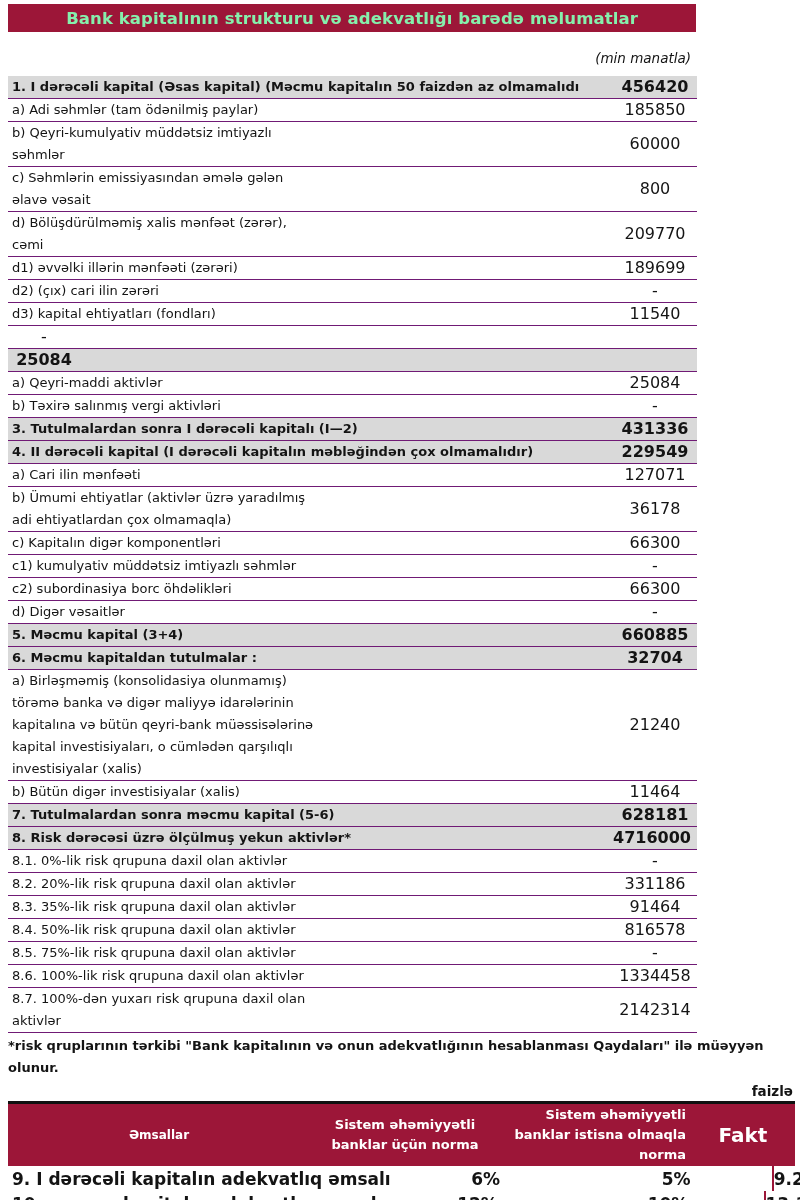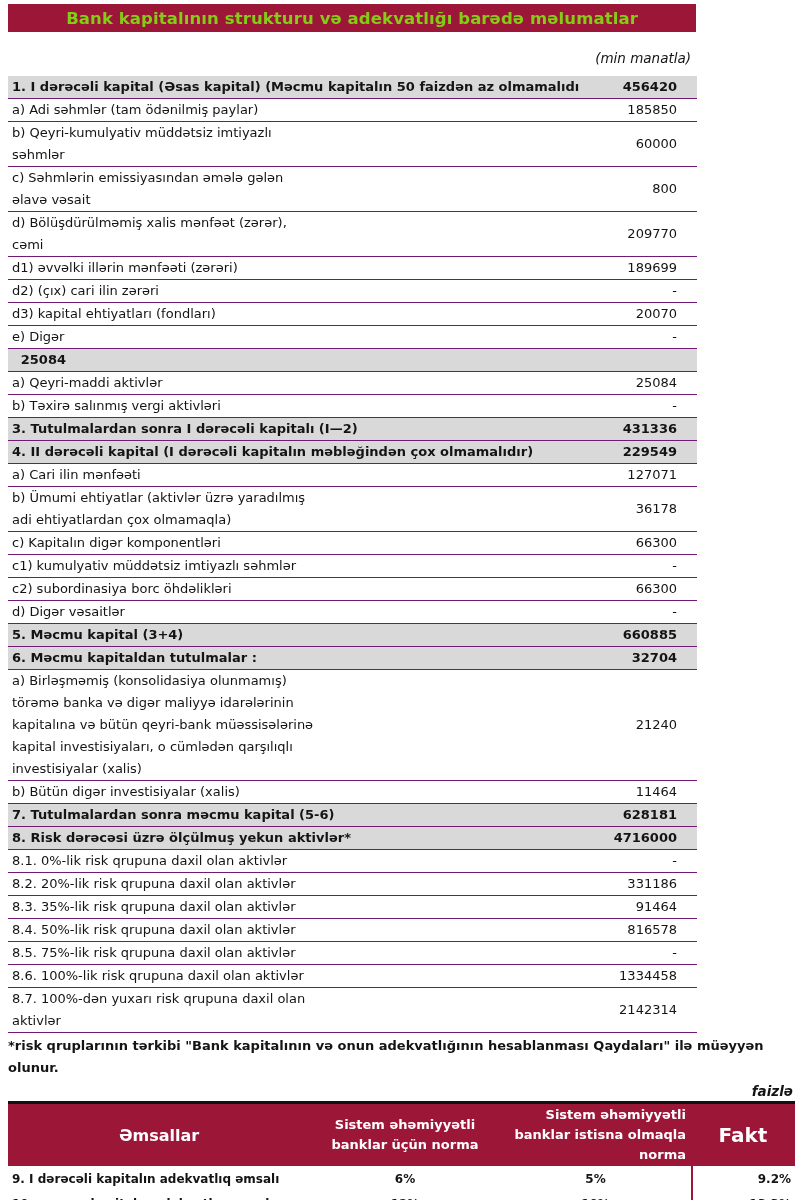--- a/index.html
+++ b/index.html
@@ -12,21 +12,21 @@
   body{
     width:800px;height:1200px;overflow:hidden;
     font-family:"DejaVu Sans","Liberation Sans",sans-serif;
     color:var(--ink);
   }
   .page{position:relative;width:800px;height:1200px;}
 
   
   .title-bar{
     margin:4px 0 0 8px;width:688px;height:28px;
-    background:var(--red);color:#84cc16;
+    background:var(--red);color:#86efac;
     display:flex;align-items:center;justify-content:center;
     font-weight:bold;font-size:16.5px;letter-spacing:.1px;
   }
 
   
   .unit-note{
     margin:18px 0 10px 8px;width:689px;
     text-align:right;padding-right:6px;
     font-style:italic;font-size:13.5px;
   }
@@ -36,49 +36,49 @@
   .crow{
     display:flex;align-items:center;
     min-height:22px;border-bottom:1px solid #701a75;
   }
   .crow.section{background:var(--gray);font-weight:bold;}
   .clbl{
     flex:1 1 auto;padding-left:4px;
     font-size:13px;line-height:22px;white-space:pre-line;
   }
   .cval{
-    flex:0 0 auto;min-width:78px;text-align:right;padding-right:20px;
-    font-size:13px;line-height:22px;
+    flex:0 0 auto;min-width:78px;text-align:center;padding-right:6px;
+    font-size:16px;line-height:22px;
   }
 
   
   .footnote{
     margin:2px 0 0 8px;width:782px;
     font-weight:bold;font-size:13px;line-height:22px;white-space:pre-line;
   }
 
   
   .percent-note{
     margin:4px 0 2px 8px;width:787px;
     text-align:right;padding-right:2px;
-    font-style:italic;font-weight:600;font-size:13.5px;
+    font-weight:600;font-size:13.5px;
   }
 
   
   .ratios{margin-left:8px;width:787px;border-top:3px solid #111;}
   .rhead{
     display:flex;align-items:center;
     background:var(--red);color:#fff;
     min-height:62px;font-weight:bold;font-size:13px;
   }
-  .rh1{flex:0 0 302px;text-align:center;font-size:16px;}
+  .rh1{flex:0 0 302px;text-align:center;font-size:12px;}
   .rh2{flex:0 0 190px;text-align:center;white-space:pre-line;line-height:20px;}
   .rh3{flex:0 0 191px;text-align:right;white-space:pre-line;line-height:20px;padding-right:5px;}
   .rh4{flex:1 1 auto;text-align:center;font-size:20px;}
-  .rrow{display:flex;align-items:stretch;min-height:25px;font-weight:bold;font-size:12px;}
+  .rrow{display:flex;align-items:stretch;min-height:25px;font-weight:bold;font-size:17px;}
   .rc{display:flex;align-items:center;}
   .rc1{flex:0 0 302px;padding-left:4px;white-space:nowrap;}
   .rc2{flex:0 0 190px;justify-content:center;}
   .rc3{flex:0 0 191px;justify-content:center;}
   .rc4{flex:1 1 auto;justify-content:flex-end;padding-right:4px;border-left:2px solid var(--red);}
 </style>
 </head>
 <body>
 
 <div class="page">
@@ -116,24 +116,23 @@
       <div class="crow">
         <div class="clbl">d1) əvvəlki illərin mənfəəti (zərəri)</div>
         <div class="cval">189699</div>
       </div>
       <div class="crow">
         <div class="clbl">d2) (çıx) cari ilin zərəri</div>
         <div class="cval">-</div>
       </div>
       <div class="crow">
         <div class="clbl">d3) kapital ehtiyatları (fondları)</div>
-        <div class="cval">20070</div>
-      </div>
-      <div class="crow">
-        <div class="clbl">e) Digər</div>
+        <div class="cval">11540</div>
+      </div>
+      <div class="crow">
         <div class="cval">-</div>
       </div>
       <div class="crow section">
         <div class="cval">25084</div>
       </div>
       <div class="crow">
         <div class="clbl">a) Qeyri-maddi aktivlər</div>
         <div class="cval">25084</div>
       </div>
       <div class="crow">

